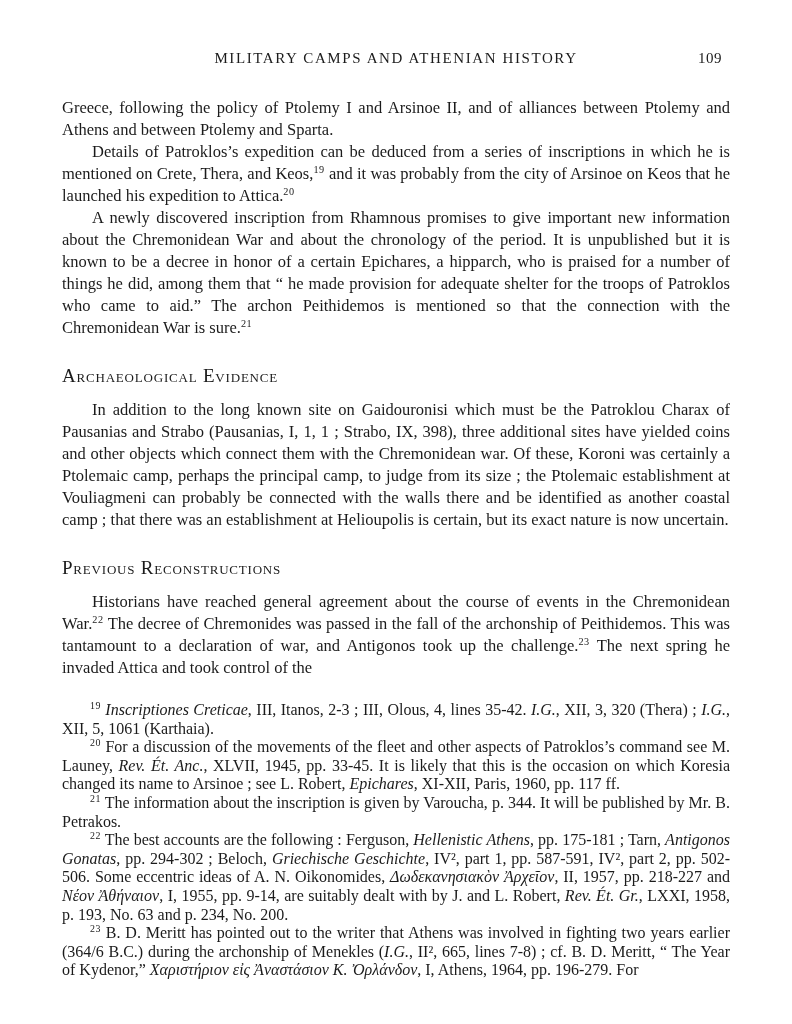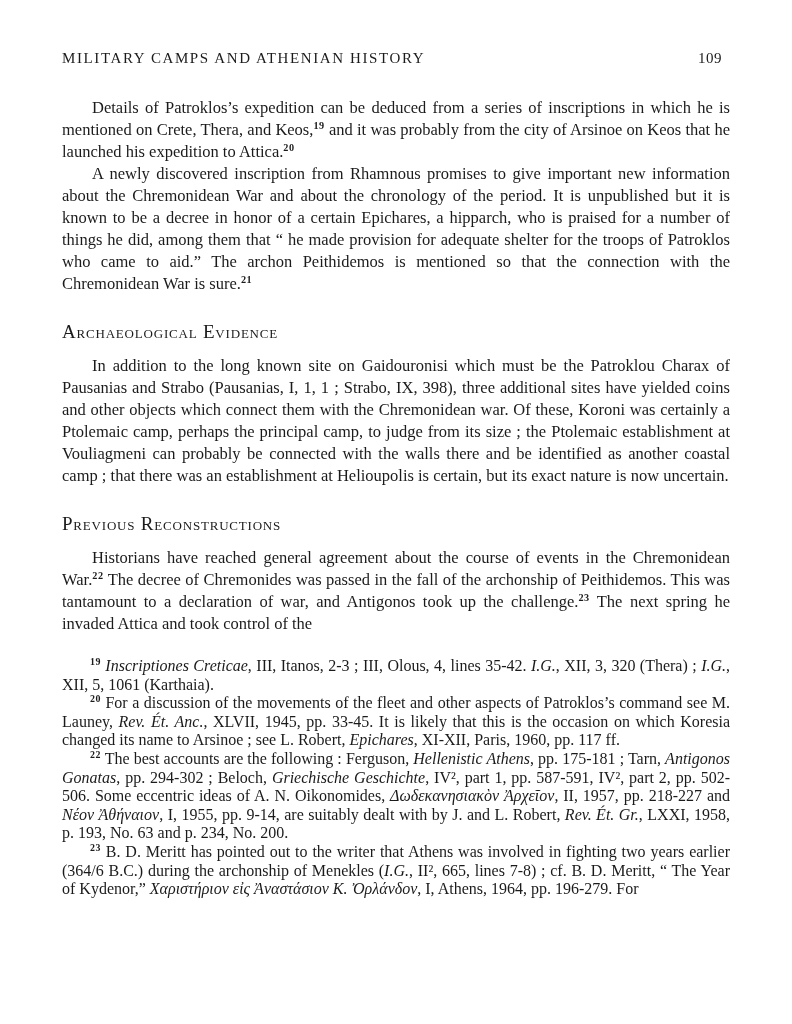--- a/index.html
+++ b/index.html
@@ -14,21 +14,21 @@
     margin: 0 auto;
     background: #ffffff;
     box-sizing: border-box;
     padding: 50px 62px 30px 62px;
     font-family: "Liberation Serif", serif;
     color: #1b1b1b;
     overflow: hidden;
   }
   .page-header {
     position: relative;
-    text-align: left;
+    text-align: center;
     font-size: 15px;
     letter-spacing: 1.6px;
     margin-bottom: 30px;
     white-space: nowrap;
   }
   .running-title {
     display: inline-block;
   }
   .page-number {
     position: absolute;
@@ -52,21 +52,20 @@
     font-weight: normal;
     font-variant: small-caps;
     letter-spacing: 0.8px;
     margin: 26px 0 12px 0;
   }
   sup {
     font-size: 0.62em;
     line-height: 0;
     vertical-align: super;
     letter-spacing: 0.5px;
-    font-weight: bold;
   }
   .footnotes {
     margin-top: 22px;
     font-size: 16px;
     line-height: 18.6px;
   }
   .footnote {
     margin: 0;
     text-align: justify;
     text-indent: 28px;
@@ -74,26 +73,28 @@
 </style>
 </head>
 <body>
 
 <div class="page">
   <div class="page-header">
     <span class="running-title">MILITARY CAMPS AND ATHENIAN HISTORY</span>
     <span class="page-number">109</span>
   </div>
   <div class="document-body">
+      <p class="para"><span>Greece, following the policy of Ptolemy I and Arsinoe II, and of alliances between Ptolemy and Athens and between Ptolemy and Sparta.</span></p>
       <p class="para indent"><span>Details of Patroklos’s expedition can be deduced from a series of inscriptions in which he is mentioned on Crete, Thera, and Keos,</span><sup>19</sup><span> and it was probably from the city of Arsinoe on Keos that he launched his expedition to Attica.</span><sup>20</sup></p>
       <p class="para indent"><span>A newly discovered inscription from Rhamnous promises to give important new information about the Chremonidean War and about the chronology of the period. It is unpublished but it is known to be a decree in honor of a certain Epichares, a hipparch, who is praised for a number of things he did, among them that “ he made provision for adequate shelter for the troops of Patroklos who came to aid.” The archon Peithidemos is mentioned so that the connection with the Chremonidean War is sure.</span><sup>21</sup></p>
       <h2 class="section-heading">Archaeological Evidence</h2>
       <p class="para indent"><span>In addition to the long known site on Gaidouronisi which must be the Patroklou Charax of Pausanias and Strabo (Pausanias, I, 1, 1 ; Strabo, IX, 398), three additional sites have yielded coins and other objects which connect them with the Chremonidean war. Of these, Koroni was certainly a Ptolemaic camp, perhaps the principal camp, to judge from its size ; the Ptolemaic establishment at Vouliagmeni can probably be connected with the walls there and be identified as another coastal camp ; that there was an establishment at Helioupolis is certain, but its exact nature is now uncertain.</span></p>
       <h2 class="section-heading">Previous Reconstructions</h2>
       <p class="para indent"><span>Historians have reached general agreement about the course of events in the Chremonidean War.</span><sup>22</sup><span> The decree of Chremonides was passed in the fall of the archonship of Peithidemos. This was tantamount to a declaration of war, and Antigonos took up the challenge.</span><sup>23</sup><span> The next spring he invaded Attica and took control of the</span></p>
     </div>
   <div class="footnotes">
       <p class="footnote"><sup>19</sup><span> </span><i>Inscriptiones Creticae</i><span>, III, Itanos, 2-3 ; III, Olous, 4, lines 35-42. </span><i>I.G.</i><span>, XII, 3, 320 (Thera) ; </span><i>I.G.</i><span>, XII, 5, 1061 (Karthaia).</span></p>
       <p class="footnote"><sup>20</sup><span> For a discussion of the movements of the fleet and other aspects of Patroklos’s command see M. Launey, </span><i>Rev. Ét. Anc.</i><span>, XLVII, 1945, pp. 33-45. It is likely that this is the occasion on which Koresia changed its name to Arsinoe ; see L. Robert, </span><i>Epichares</i><span>, XI-XII, Paris, 1960, pp. 117 ff.</span></p>
+      <p class="footnote"><sup>21</sup><span> The information about the inscription is given by Varoucha, p. 344. It will be published by Mr. B. Petrakos.</span></p>
       <p class="footnote"><sup>22</sup><span> The best accounts are the following : Ferguson, </span><i>Hellenistic Athens</i><span>, pp. 175-181 ; Tarn, </span><i>Antigonos Gonatas</i><span>, pp. 294-302 ; Beloch, </span><i>Griechische Geschichte</i><span>, IV², part 1, pp. 587-591, IV², part 2, pp. 502-506. Some eccentric ideas of A. N. Oikonomides, </span><i>Δωδεκανησιακὸν Ἀρχεῖον</i><span>, II, 1957, pp. 218-227 and </span><i>Νέον Ἀθήναιον</i><span>, I, 1955, pp. 9-14, are suitably dealt with by J. and L. Robert, </span><i>Rev. Ét. Gr.</i><span>, LXXI, 1958, p. 193, No. 63 and p. 234, No. 200.</span></p>
       <p class="footnote"><sup>23</sup><span> B. D. Meritt has pointed out to the writer that Athens was involved in fighting two years earlier (364/6 B.C.) during the archonship of Menekles (</span><i>I.G.</i><span>, II², 665, lines 7-8) ; cf. B. D. Meritt, “ The Year of Kydenor,” </span><i>Χαριστήριον εἰς Ἀναστάσιον Κ. Ὀρλάνδον</i><span>, I, Athens, 1964, pp. 196-279. For</span></p>
     </div>
 </div>
 
 </body></html>

